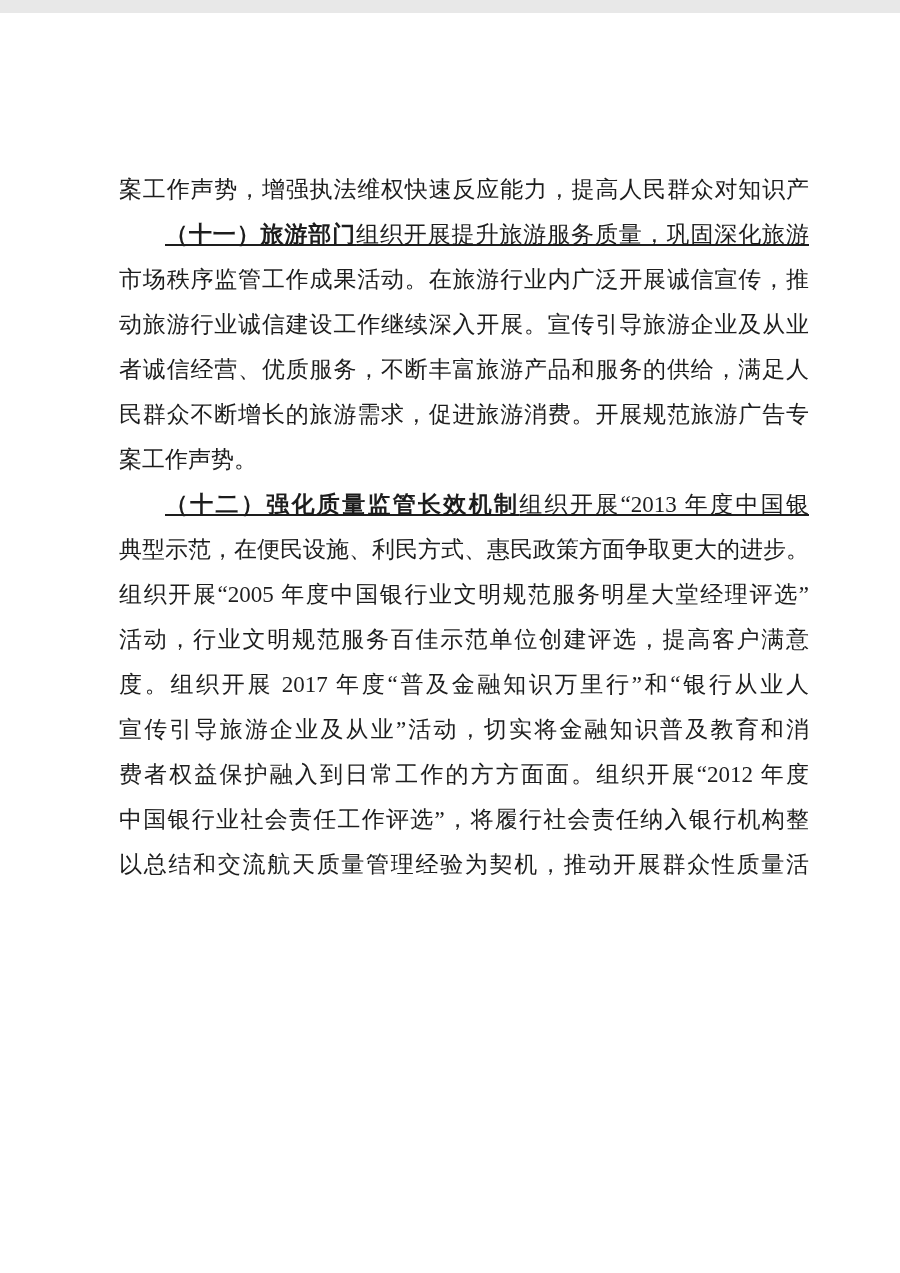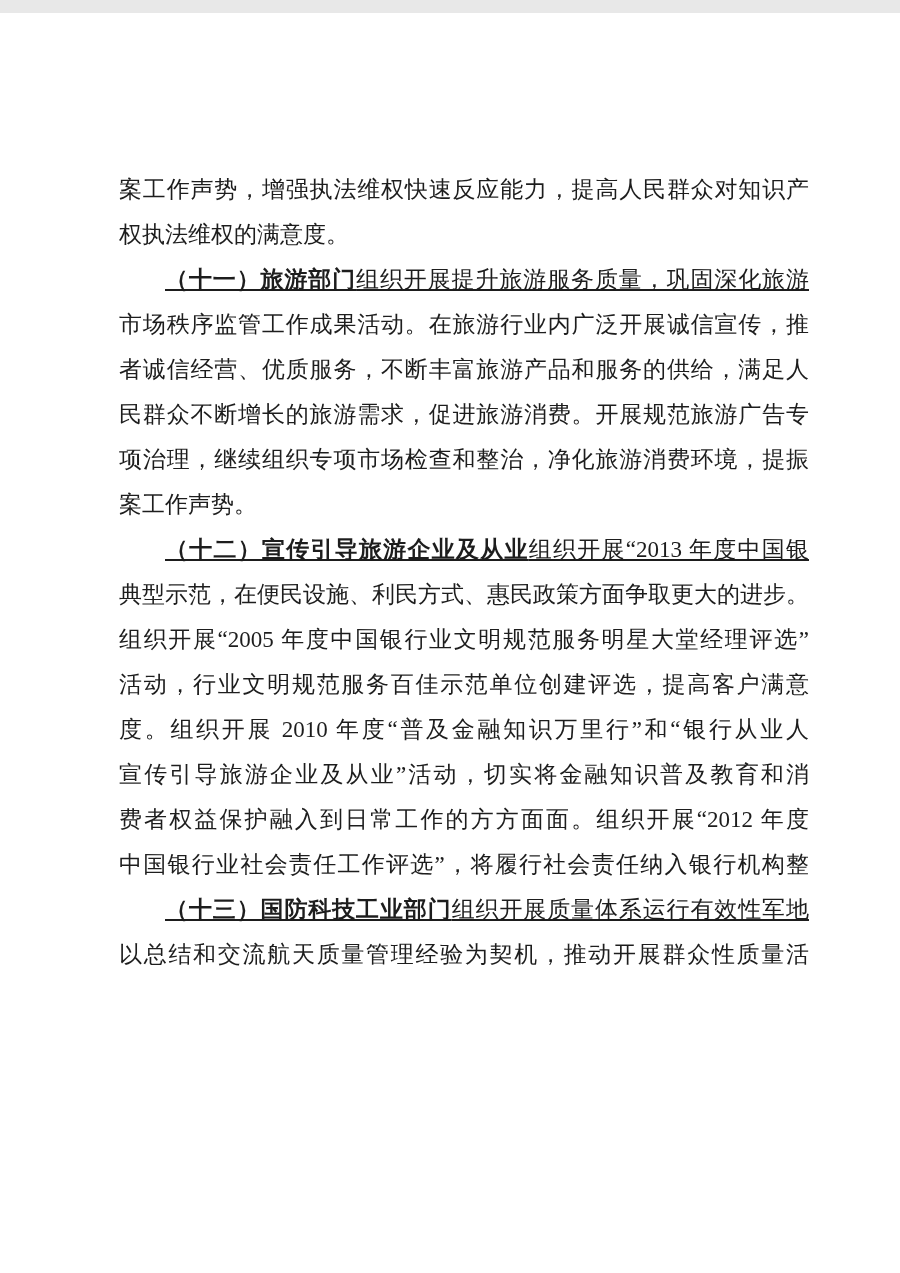--- a/index.html
+++ b/index.html
@@ -44,35 +44,33 @@
     font-weight: 700;
   }
 </style>
 </head>
 <body>
 
 <div class="page">
   <div class="textblock">
 
     <div class="line"><span>案工作声势，增强执法维权快速反应能力，提高人民群众对知识产</span></div>
-    <div class="line para-end"><span>权执法维权的满意度。</span></div>
 
     <div class="line indent"><span class="b">（十一）旅游部门</span><span>组织开展提升旅游服务质量，巩固深化旅游</span></div>
     <div class="line"><span>市场秩序监管工作成果活动。在旅游行业内广泛开展诚信宣传，推</span></div>
+    <div class="line"><span>动旅游行业诚信建设工作继续深入开展。宣传引导旅游企业及从业</span></div>
     <div class="line"><span>者诚信经营、优质服务，不断丰富旅游产品和服务的供给，满足人</span></div>
     <div class="line"><span>民群众不断增长的旅游需求，促进旅游消费。开展规范旅游广告专</span></div>
-    <div class="line"><span>项治理，继续组织专项市场检查和整治，净化旅游消费环境，提振</span></div>
     <div class="line para-end"><span>案工作声势。</span></div>
 
-    <div class="line indent"><span class="b">（十二）宣传引导旅游企业及从业</span><span>组织开展“2013 年度中国银</span></div>
+    <div class="line indent"><span class="b">（十二）强化质量监管长效机制</span><span>组织开展“2013 年度中国银</span></div>
     <div class="line"><span>典型示范，在便民设施、利民方式、惠民政策方面争取更大的进步。</span></div>
     <div class="line"><span>组织开展“2005 年度中国银行业文明规范服务明星大堂经理评选”</span></div>
     <div class="line"><span>活动，行业文明规范服务百佳示范单位创建评选，提高客户满意</span></div>
-    <div class="line"><span>度。组织开展 2010 年度“普及金融知识万里行”和“银行从业人</span></div>
+    <div class="line"><span>度。组织开展 2017 年度“普及金融知识万里行”和“银行从业人</span></div>
     <div class="line"><span>宣传引导旅游企业及从业”活动，切实将金融知识普及教育和消</span></div>
     <div class="line"><span>费者权益保护融入到日常工作的方方面面。组织开展“2012 年度</span></div>
     <div class="line"><span>中国银行业社会责任工作评选”，将履行社会责任纳入银行机构整</span></div>
 
-    <div class="line indent"><span class="b">（十三）国防科技工业部门</span><span>组织开展质量体系运行有效性军地</span></div>
     <div class="line"><span>以总结和交流航天质量管理经验为契机，推动开展群众性质量活</span></div>
 
   </div>
 </div>
 
 </body></html>

